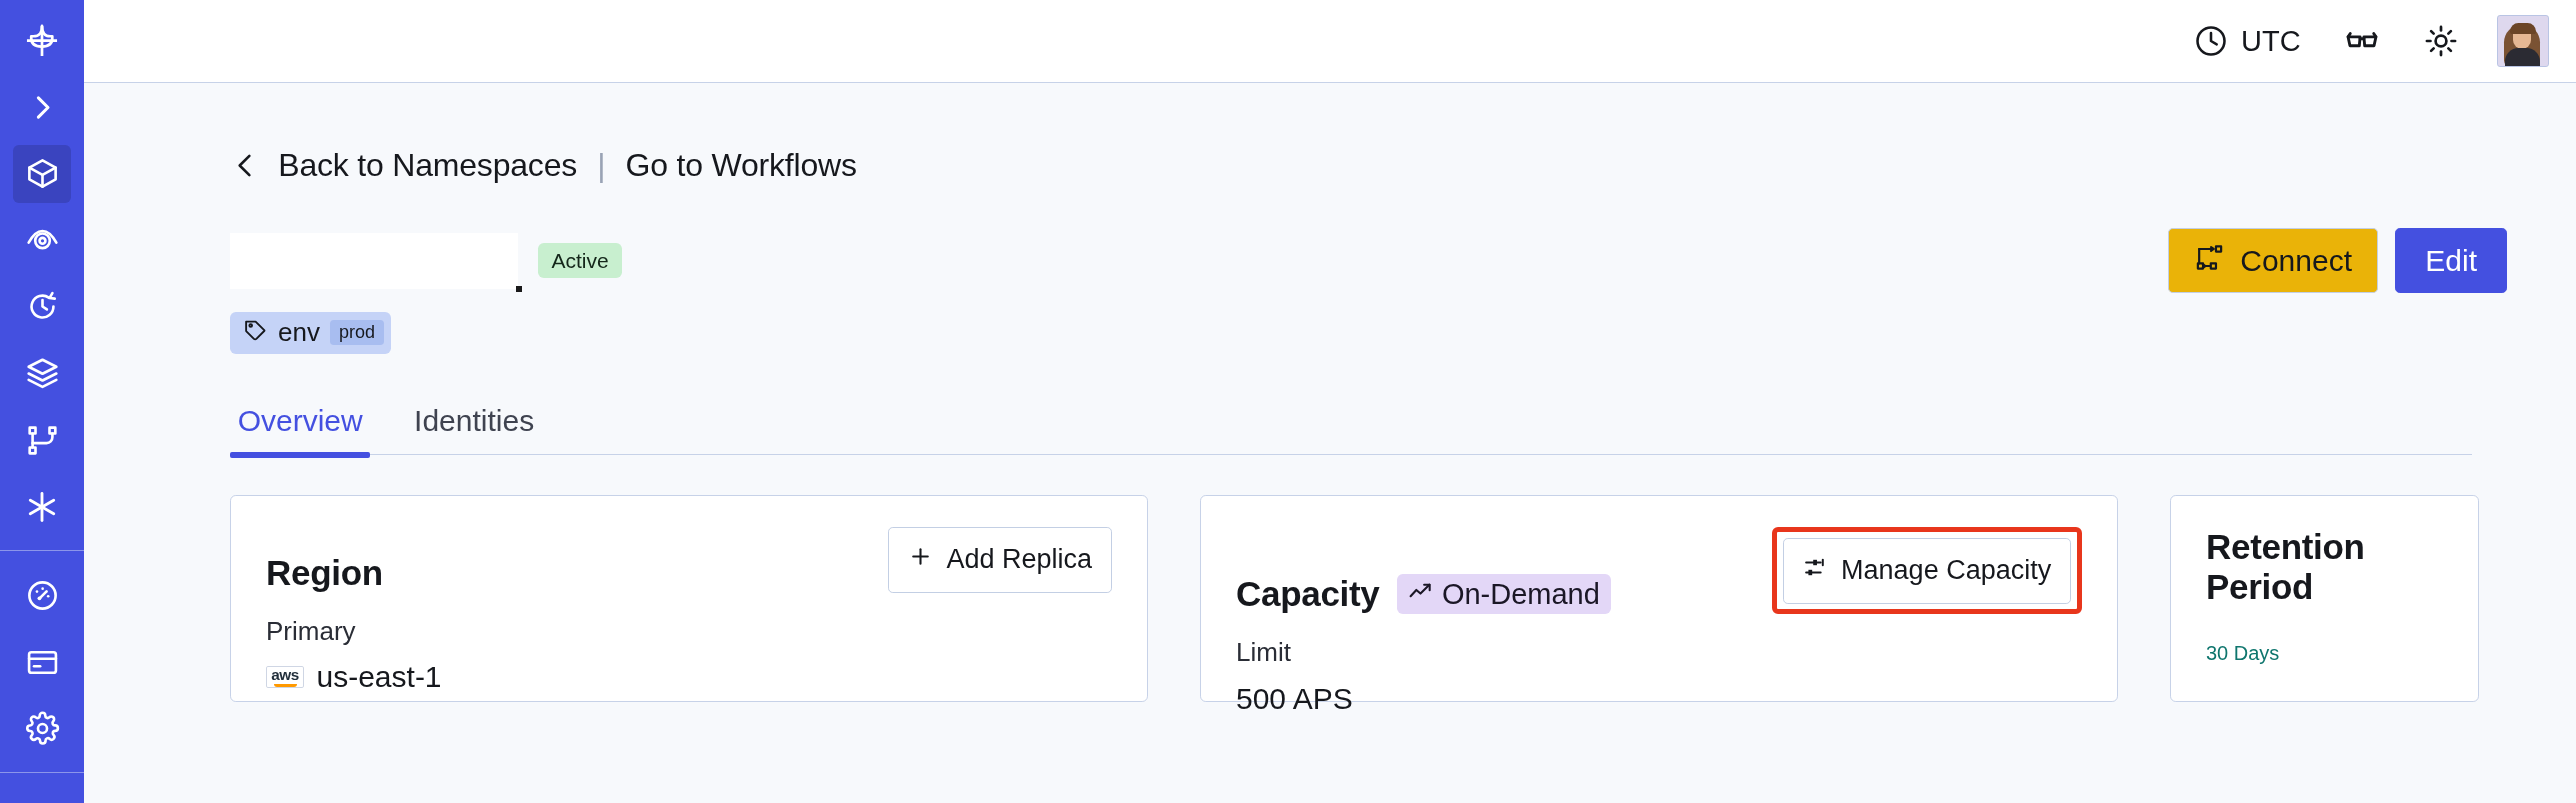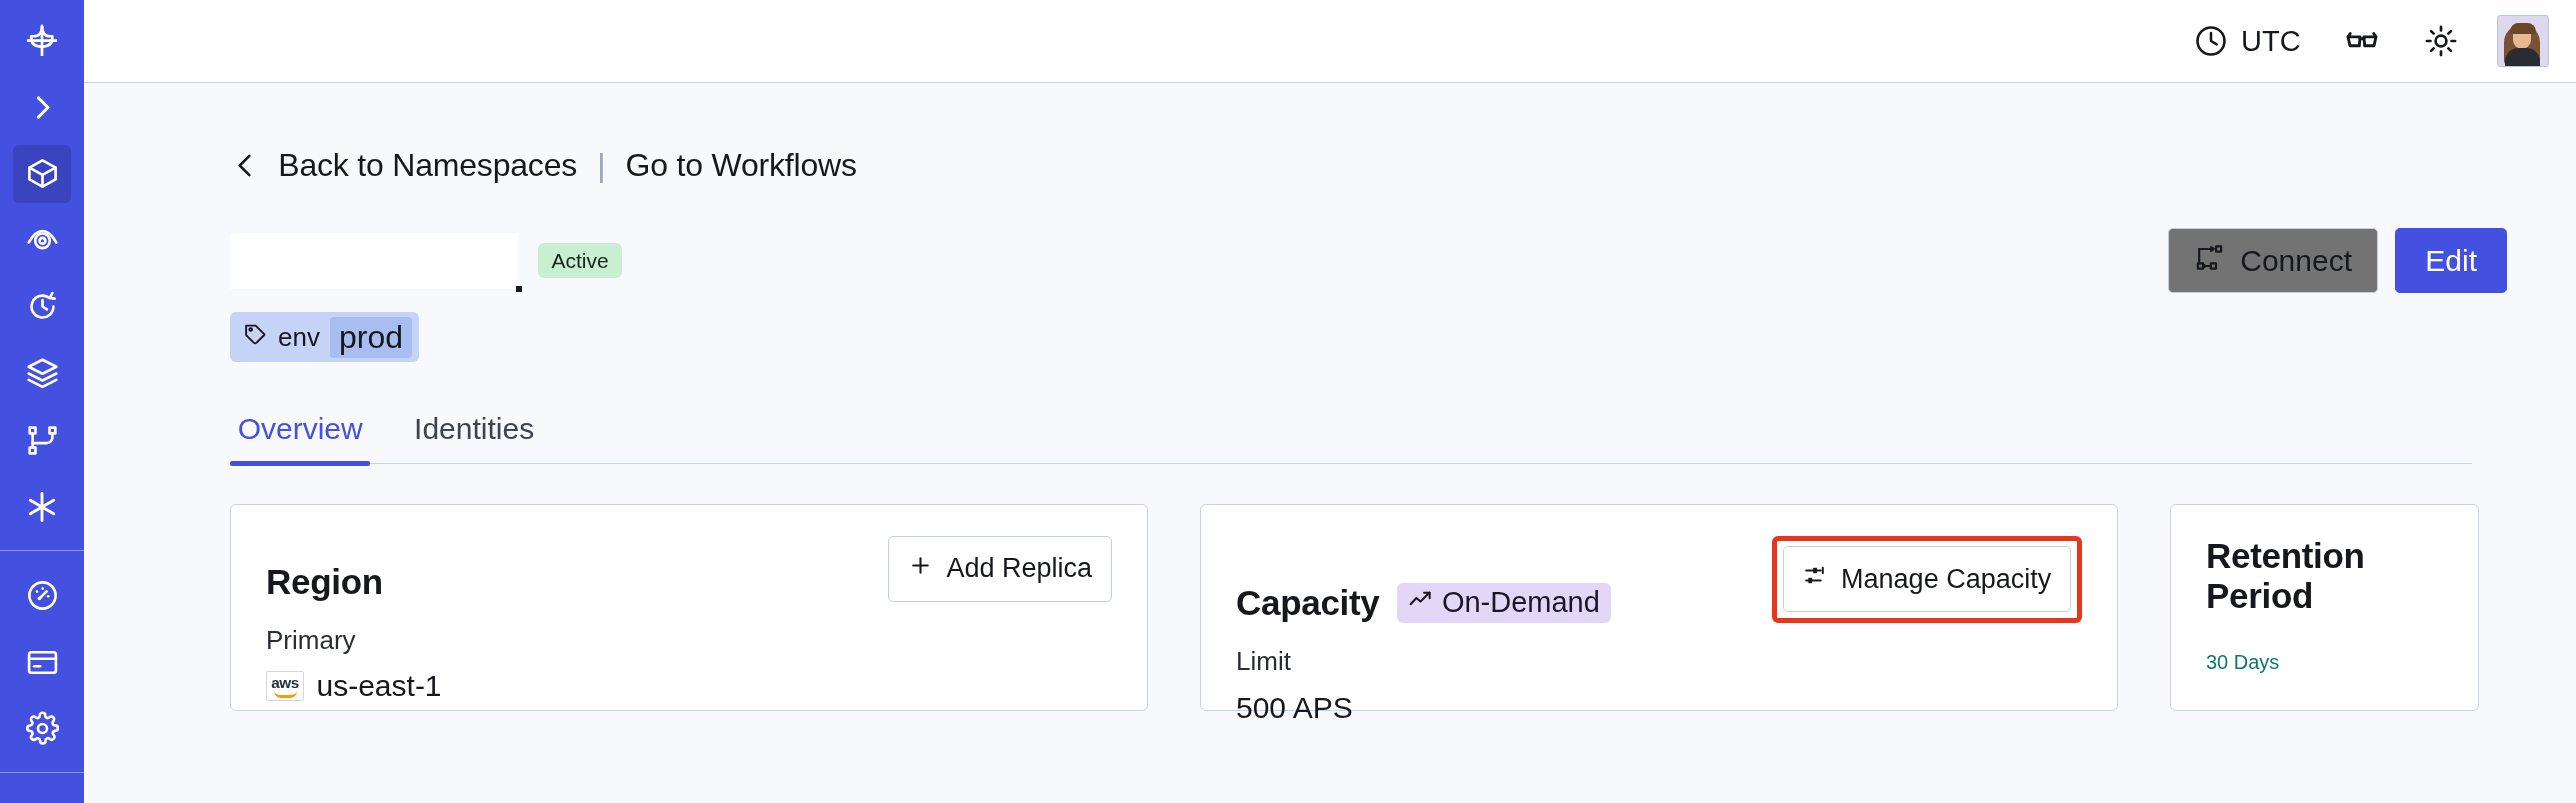--- a/index.html
+++ b/index.html
@@ -122,37 +122,37 @@
   .btn {
     display: flex; align-items: center; justify-content: center;
     gap: 15.3px;
     font-size: 30px;
     border-radius: 4.8px;
     height: 65px;
     padding: 0 25px;
     white-space: nowrap;
   }
   .btn-outline {
-    background: #737373; border: 1.9px solid #c3cfe4; color: #16181d;
+    background: #eab308; border: 1.9px solid #c3cfe4; color: #16181d;
   }
   .btn-primary {
     background: #4450e0; border: 1.9px solid #4450e0; color: #ffffff;
     padding: 0 29px;
   }
 
   .tag-row { margin-top: 19px; display: flex; }
   .tag-pill {
     display: flex; align-items: center; gap: 10.5px;
     background: #c5d3f7; border-radius: 5.8px;
     padding: 4.8px 7.7px 4.8px 12.5px;
     font-size: 26px; color: #16181d;
   }
   .tag-val {
     background: #a8bdf0; border-radius: 3.8px;
-    padding: 1.9px 8.6px; font-size: 32px;
+    padding: 1.9px 8.6px; font-size: 18px;
   }
 
   .tabs {
     margin-top: 50px;
     display: flex; align-items: flex-end;
     gap: 36px;
     border-bottom: 1.9px solid #c7d2e8;
     width: 2242px;
   }
   .tab {
@@ -210,21 +210,21 @@
     display: inline-flex;
   }
   .card-label {
     font-size: 26px; color: #2a2d36; margin-top: 23px;
   }
   .card-value {
     font-size: 30px; color: #16181d; margin-top: 13.4px;
     display: flex; align-items: center; gap: 12.5px;
   }
   .aws-logo {
-    width: 38px; height: 30px;
+    width: 38px; height: 22px;
     border: 1px solid #cfd6e4; background: #ffffff;
     display: flex; flex-direction: column; align-items: center; justify-content: center;
     border-radius: 1.9px; flex: 0 0 auto;
   }
   .aws-logo .aws-txt {
     font-size: 15.3px; font-weight: 700; color: #23303c;
     letter-spacing: -0.5px; line-height: 1;
   }
   .aws-logo .aws-swoosh {
     width: 23px; height: 6.7px; margin-top: 1px;

